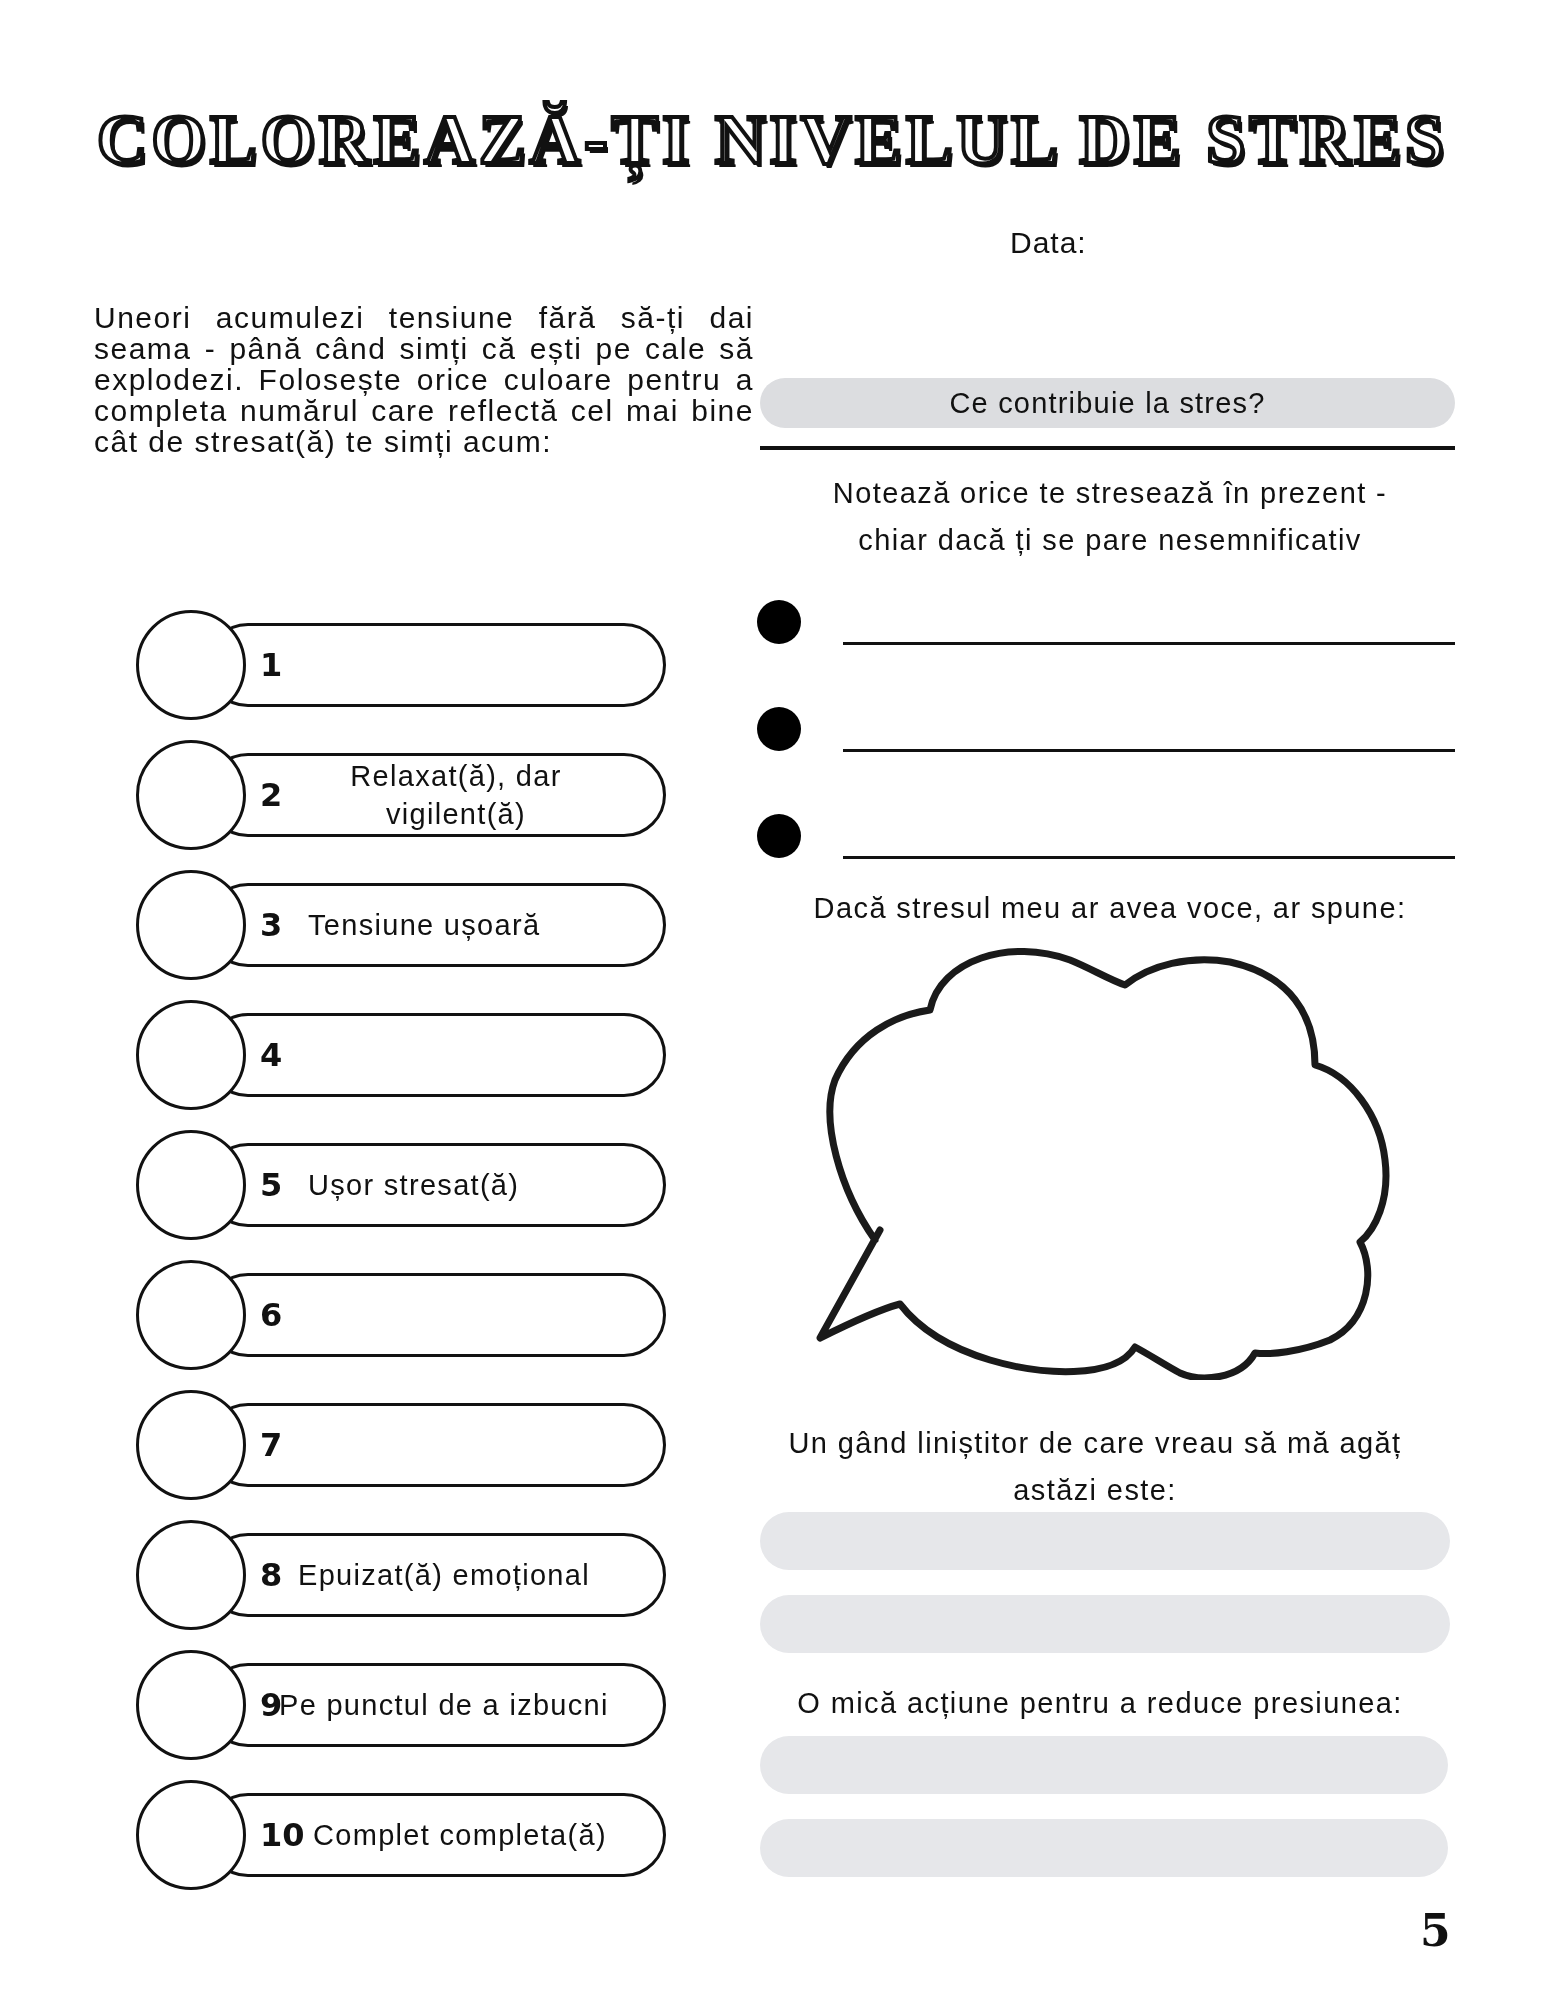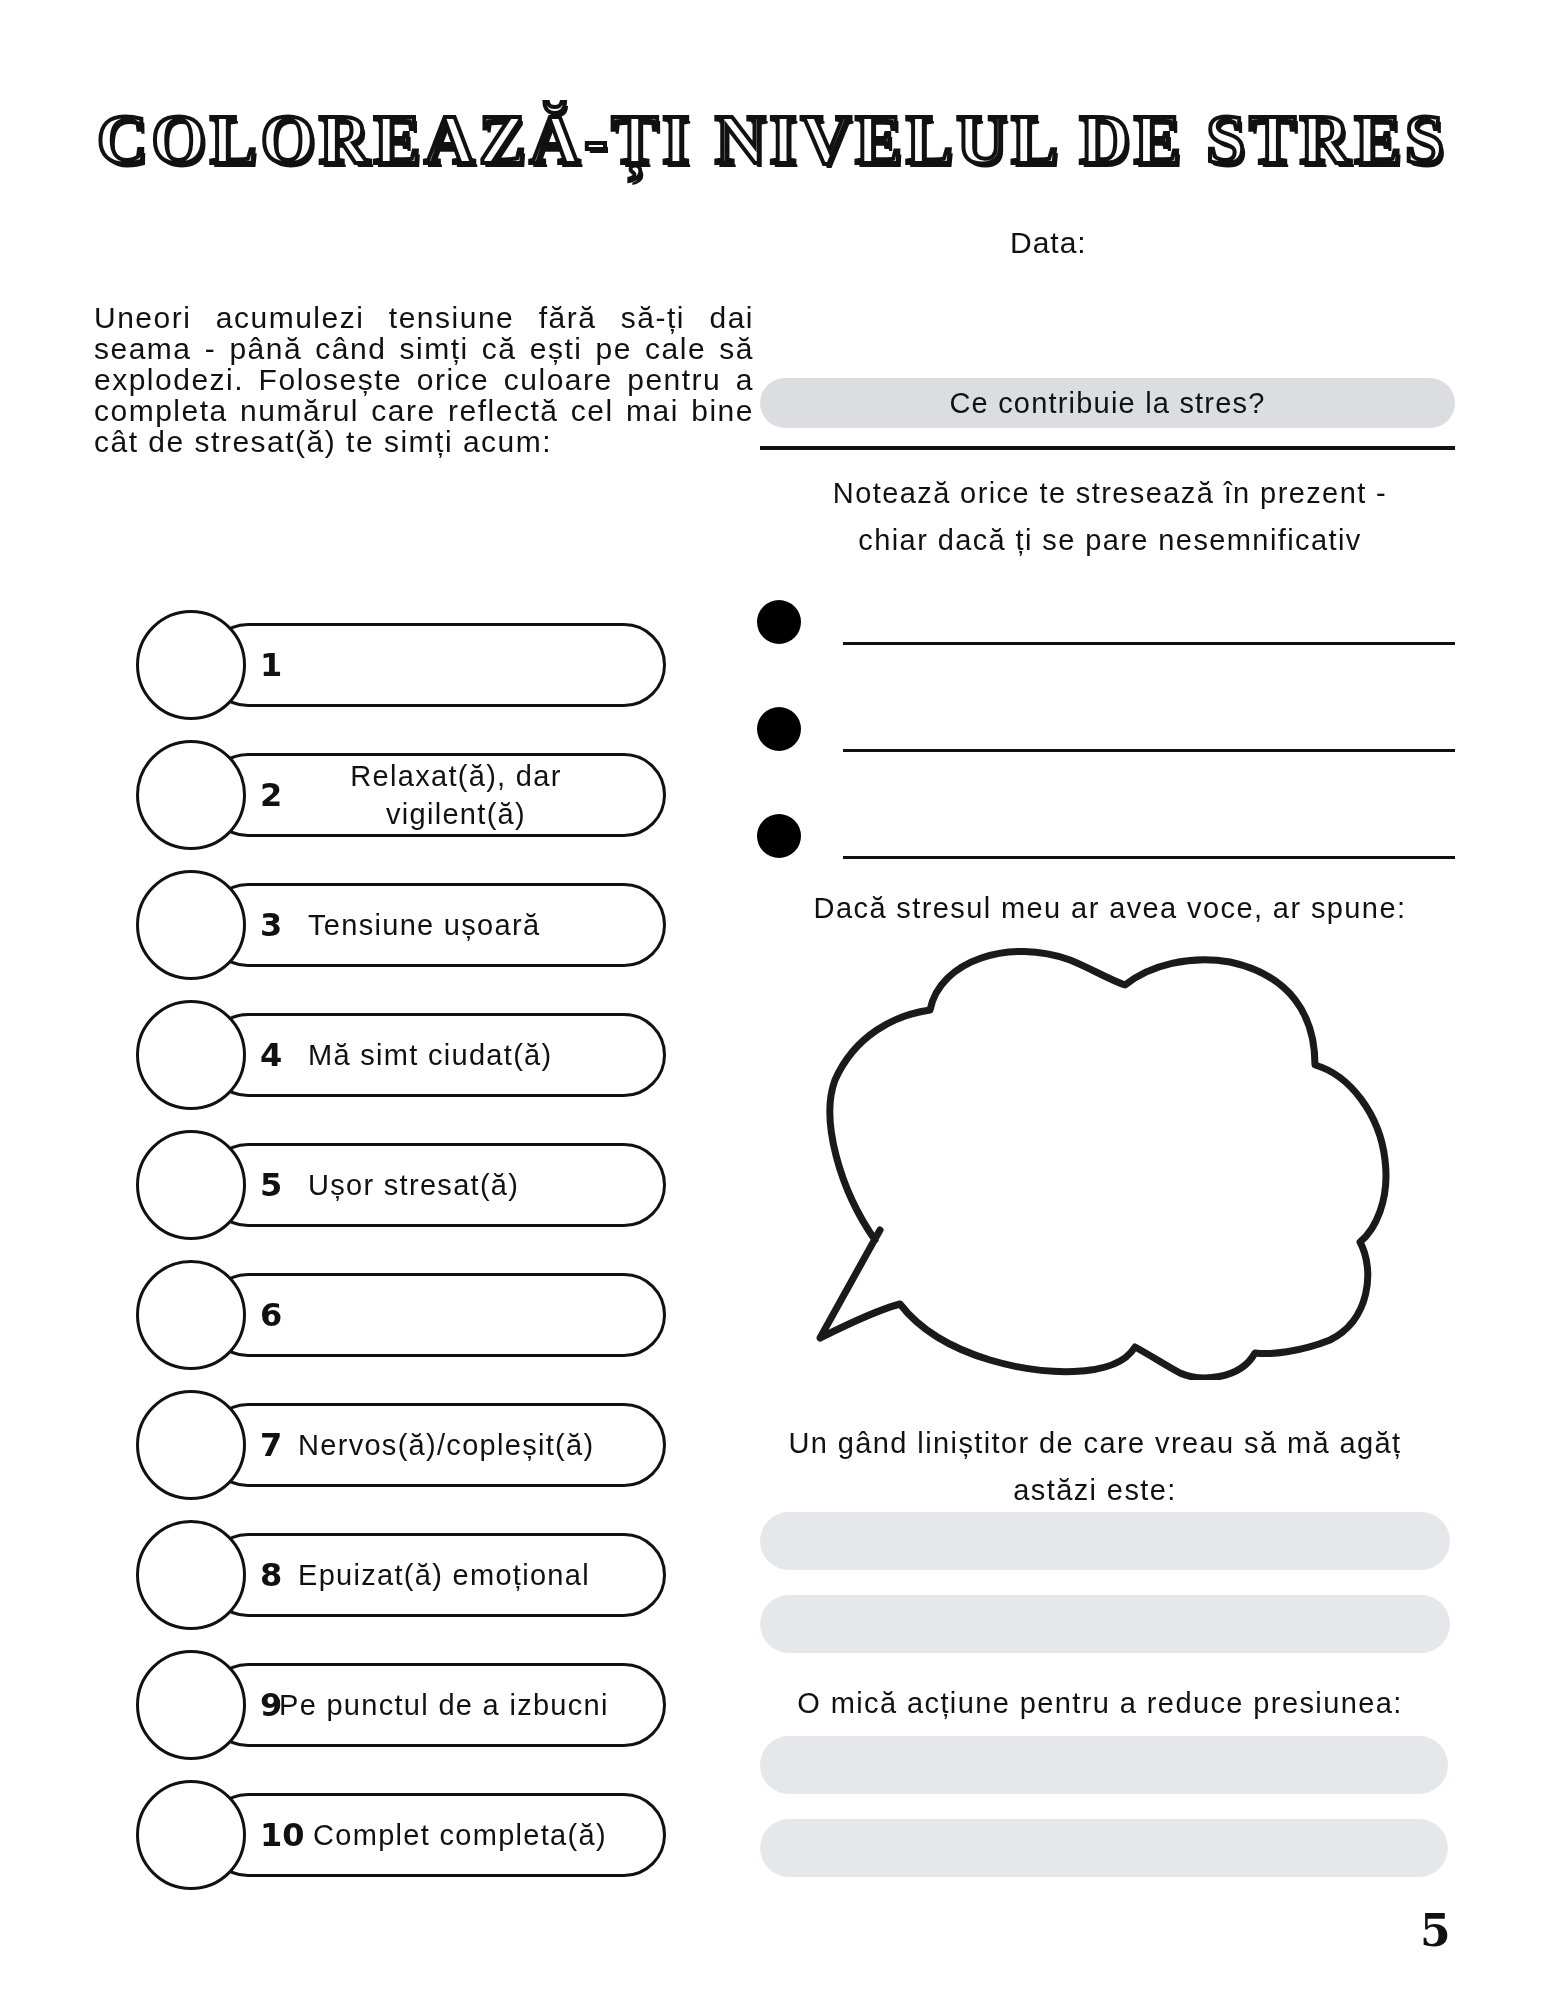--- a/index.html
+++ b/index.html
@@ -70,38 +70,36 @@
   <div class="scale-row" style="top:870px">
     <div class="scale-pill"></div>
     <div class="scale-circle"></div>
     <div class="scale-num">3</div>
     <div class="scale-label">Tensiune ușoară</div>
   </div>
   <div class="scale-row" style="top:1000px">
     <div class="scale-pill"></div>
     <div class="scale-circle"></div>
     <div class="scale-num">4</div>
-    <div class="scale-label">Mă simt ciudat(ă)</div>
   </div>
   <div class="scale-row" style="top:1130px">
     <div class="scale-pill"></div>
     <div class="scale-circle"></div>
     <div class="scale-num">5</div>
     <div class="scale-label">Ușor stresat(ă)</div>
   </div>
   <div class="scale-row" style="top:1260px">
     <div class="scale-pill"></div>
     <div class="scale-circle"></div>
     <div class="scale-num">6</div>
   </div>
   <div class="scale-row" style="top:1390px">
     <div class="scale-pill"></div>
     <div class="scale-circle"></div>
     <div class="scale-num">7</div>
-    <div class="scale-label" style="left:150px">Nervos(ă)/copleșit(ă)</div>
   </div>
   <div class="scale-row" style="top:1520px">
     <div class="scale-pill"></div>
     <div class="scale-circle"></div>
     <div class="scale-num">8</div>
     <div class="scale-label" style="left:150px">Epuizat(ă) emoțional</div>
   </div>
   <div class="scale-row" style="top:1650px">
     <div class="scale-pill"></div>
     <div class="scale-circle"></div>

